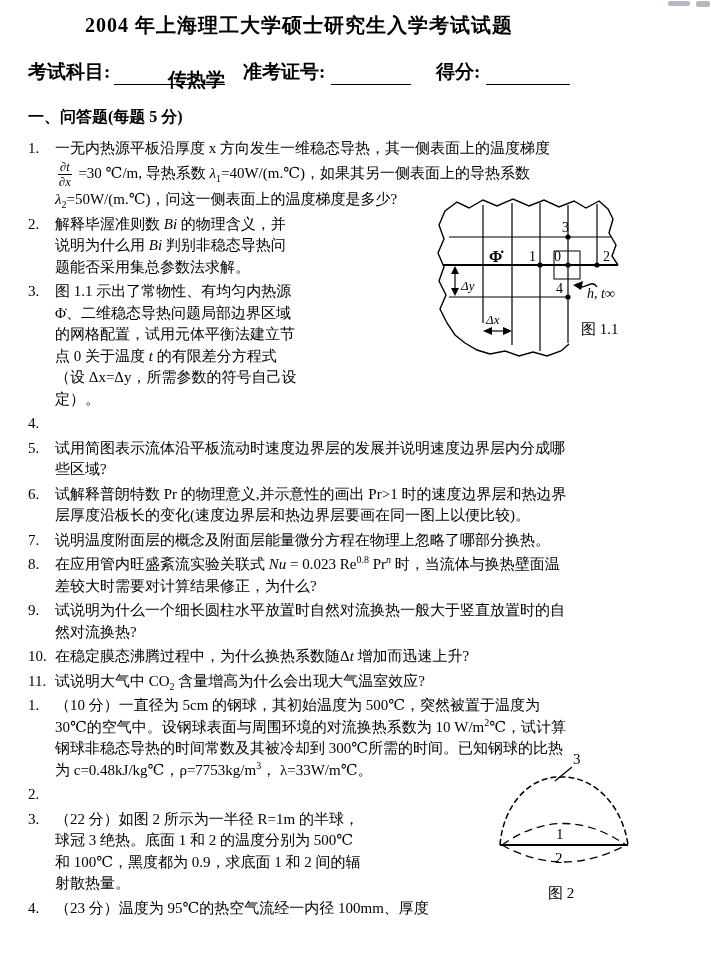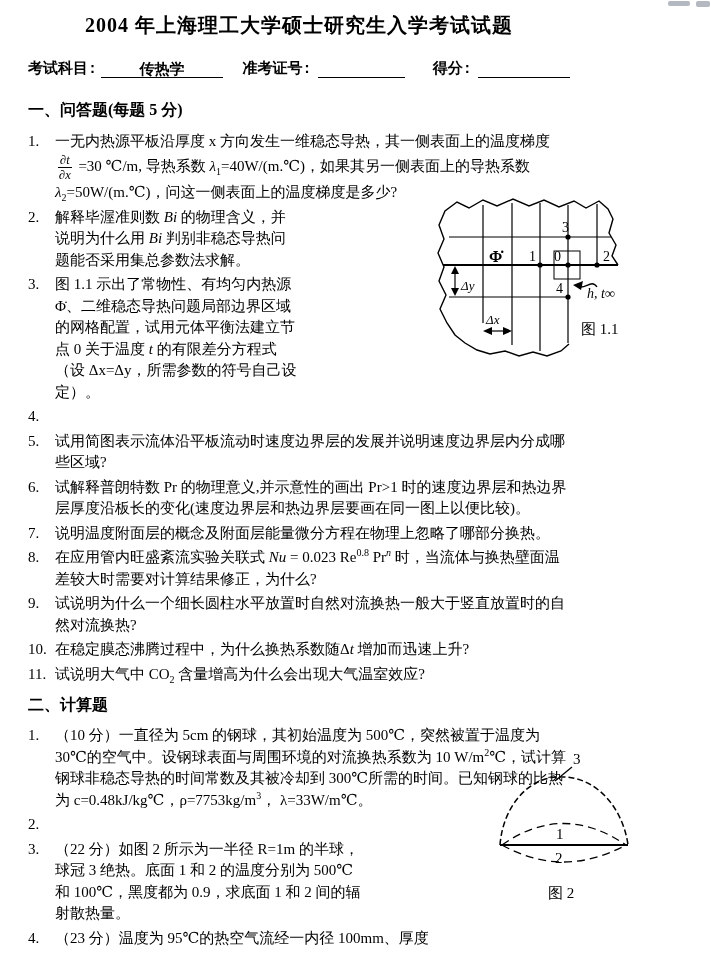--- a/index.html
+++ b/index.html
@@ -2,24 +2,24 @@
 <html><head>
 <meta charset="utf-8">
 <style>
   html,body{margin:0;padding:0;background:#fff;}
   body{width:711px;height:962px;overflow:hidden;position:relative;
        font-family:"Liberation Serif","DejaVu Serif",serif;color:#000;}
   .page{position:relative;width:594px;height:962px;box-sizing:border-box;
         padding:8px 24px 0 28px;}
   .title{font-size:20px;font-weight:bold;text-align:center;letter-spacing:1px;
          margin:4px 0 20px 0;}
-  .header-row{display:flex;align-items:flex-end;font-size:15px;font-weight:bold;
-              margin:0 0 22px 0;white-space:nowrap;font-family:Liberation Mono, monospace;}
+  .header-row{display:flex;align-items:flex-end;font-size:19px;font-weight:bold;
+              margin:0 0 22px 0;white-space:nowrap;}
   .blank{display:inline-block;border-bottom:1.6px solid #000;height:17px;
-         text-align:center;font-weight:bold;}
+         text-align:right;font-weight:bold;}
   .blank.subject{width:148px;margin-left:4px;}
   .blank.admission{width:106px;margin-left:6px;}
   .blank.score{width:112px;margin-left:6px;}
   .gap1{width:24px;} .gap2{width:34px;}
   .section-heading{font-size:16px;font-weight:bold;margin:0 0 10px 0;}
   #s2-heading{margin-top:10px;margin-bottom:9px;}
   .q-list{font-size:15px;}
   .q-item{display:flex;line-height:21.5px;margin-bottom:3px;}
   .q-num{width:27px;flex:none;}
   .q-text{flex:1;}
@@ -106,21 +106,20 @@
       <div class="q-item">
         <span class="q-num">10.</span>
         <div class="q-text"><span>在稳定膜态沸腾过程中，为什么换热系数随Δ</span><span class="it">t</span><span> 增加而迅速上升?</span></div>
       </div>
       <div class="q-item">
         <span class="q-num">11.</span>
         <div class="q-text"><span>试说明大气中 CO</span><span class="sub">2</span><span> 含量增高为什么会出现大气温室效应?</span></div>
       </div>
     </div>
 
-  <div class="section-heading" id="s2-heading">二、计算题</div>
   <div class="q-list" id="s2-questions">
       <div class="q-item">
         <span class="q-num">1.</span>
         <div class="q-text"><span>（10 分）一直径为 5cm 的钢球，其初始温度为 500℃，突然被置于温度为 30℃的空气中。设钢球表面与周围环境的对流换热系数为 10 W/m</span><span class="sup">2</span><span>℃，试计算钢球非稳态导热的时间常数及其被冷却到 300℃所需的时间。已知钢球的比热为 c=0.48kJ/kg℃，ρ=7753kg/m</span><span class="sup">3</span><span>，  λ=33W/m℃。</span></div>
       </div>
       <div class="q-item">
         <span class="q-num">2.</span>
       </div>
       <div class="q-item">
         <span class="q-num">3.</span>

